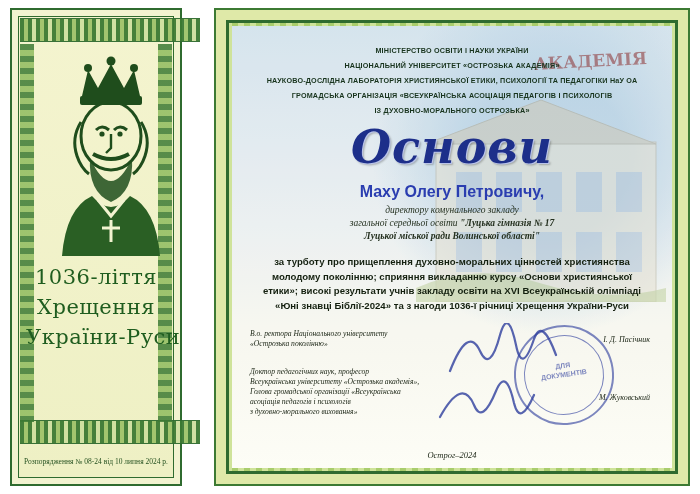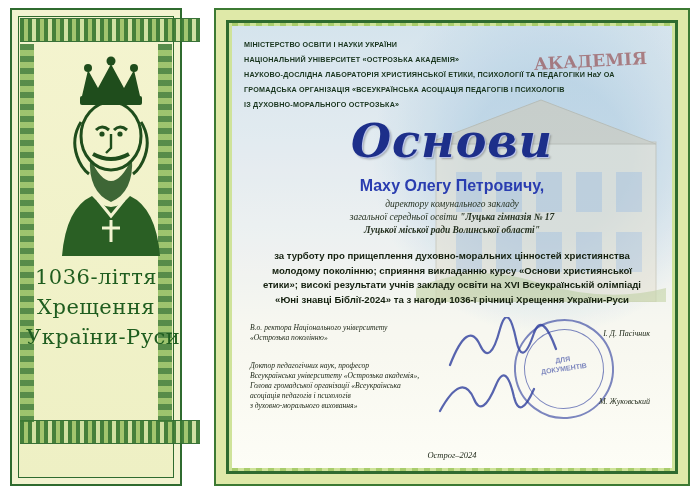--- a/index.html
+++ b/index.html
@@ -104,21 +104,21 @@
     font-family:"DejaVu Serif", serif;
     font-size:17px;
     font-weight:bold;
     line-height:18px;
     opacity:.55;
     text-align:right;
   }
 
   .cert-content{position:absolute;left:0;top:0;right:0;bottom:0;padding:8px 12px;box-sizing:border-box;}
 
-  .org-lines{margin-top:6px;text-align:left;}
+  .org-lines{margin-top:12px;text-align:center;}
   .org-lines div{
     font-size:7.2px;
     font-weight:bold;
     color:#17331c;
     letter-spacing:.2px;
     margin-bottom:6px;
     font-family:"Liberation Sans", sans-serif;
   }
 
   .podyaka{
@@ -175,21 +175,21 @@
   .sig-1{top:0;width:210px;}
   .sig-2{top:38px;width:210px;}
   .sig-name{
     position:absolute;right:10px;
     font-style:italic;
     font-size:8px;
     color:#1a2414;
     font-family:"Liberation Serif", serif;
   }
   .sig-name-1{top:6px;}
-  .sig-name-2{top:74px;}
+  .sig-name-2{top:64px;}
 
   
   .stamp{
     position:absolute;right:46px;top:-4px;width:96px;height:96px;
     border:2px solid #2f3f9e;border-radius:50%;
     color:#2f3f9e;opacity:.62;
     transform:rotate(-8deg);
   }
   .stamp:before{
     content:"";position:absolute;left:8px;top:8px;right:8px;bottom:8px;
@@ -261,20 +261,21 @@
         </g>
       </svg>
     </div>
 
     <div class="left-title">
       <div>1036-ліття</div>
       <div>Хрещення</div>
       <div>України-Руси</div>
     </div>
 
+    <div class="left-foot">Розпорядження № 08-24 від 10 липня 2024 р.</div>
   </div>
 
   <div class="cert">
     <div class="cert-frame"></div>
     <div class="cert-frame2"></div>
 
     <div class="cert-inner">
       <div class="bg-photo"></div>
 
       <svg class="bg-building" viewBox="0 0 250 250" aria-hidden="true">

